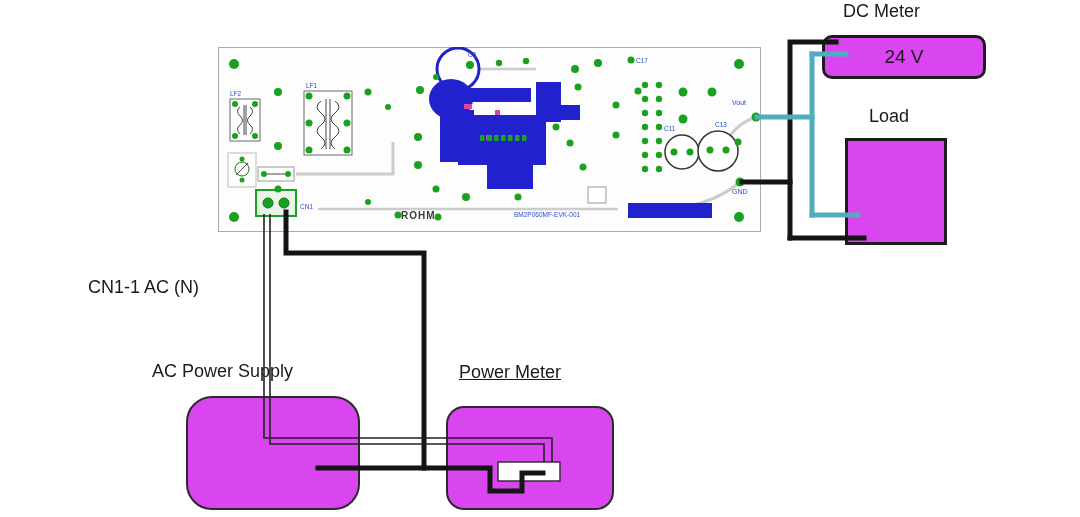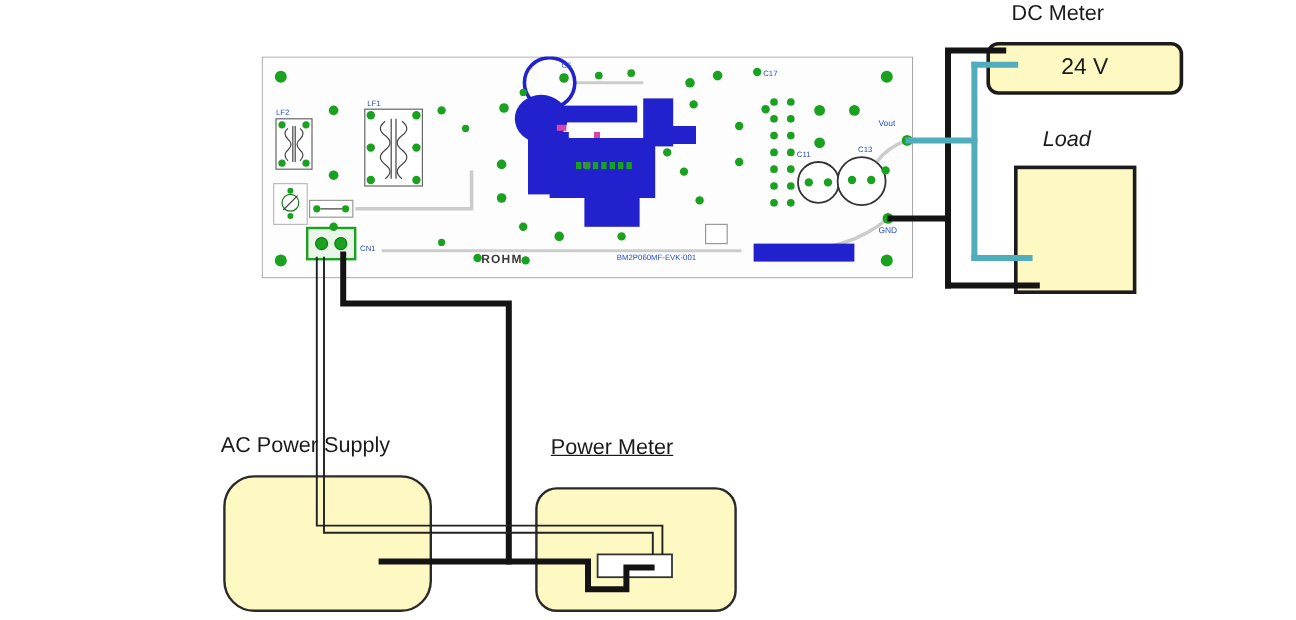--- a/index.html
+++ b/index.html
@@ -16,21 +16,21 @@
   *{box-sizing:border-box;margin:0;padding:0;}
   body{background:#ffffff;font-family:"Liberation Sans", sans-serif;}
   .canvas{
     position:relative;width:1080px;height:517px;background:#ffffff;overflow:hidden;
   }
   .abs{position:absolute;}
   .diagram-label{
     position:absolute;color:var(--label-color);font-size:18px;line-height:1.2;
     white-space:nowrap;z-index:6;
   }
-  .node-box{position:absolute;background:#fef9c3;z-index:2;}
+  .node-box{position:absolute;background:#d946ef;z-index:2;}
   .dc-meter-box{
     left:822px;top:35px;width:164px;height:44px;
     border:3px solid var(--box-border);border-radius:10px;
     display:flex;align-items:center;justify-content:center;
     font-size:19px;color:var(--label-color);z-index:4;
   }
   .load-box{
     left:845px;top:138px;width:102px;height:107px;
     border:3px solid var(--box-border);
   }
@@ -243,17 +243,18 @@
 
     <path d="M318,468 H490 V491 H522 V473 H543" stroke="var(--wire-negative)" stroke-width="5" fill="none" stroke-linecap="square"></path>
 
     <g stroke="#222222" stroke-width="1.6" fill="none">
       <path d="M264,214 V438 H552 V462"></path>
       <path d="M270,214 V444 H544 V462"></path>
     </g>
   </svg>
 
   <div class="diagram-label" style="left:843px;top:1px;">DC Meter</div>
-  <div class="diagram-label" style="left:869px;top:106px;font-style:italic;">Load</div>
-  <div class="diagram-label" style="left:152px;top:361px;margin-left:32px;">AC Power Supply</div>
+  <div class="diagram-label" style="left:869px;top:106px;">Load</div>
+  <div class="diagram-label" style="left:88px;top:277px;">CN1-1 AC (N)</div>
+  <div class="diagram-label" style="left:152px;top:361px;">AC Power Supply</div>
   <div class="diagram-label" style="left:459px;top:362px;text-decoration:underline;">Power Meter</div>
 
 </div>
 
 </body></html>

